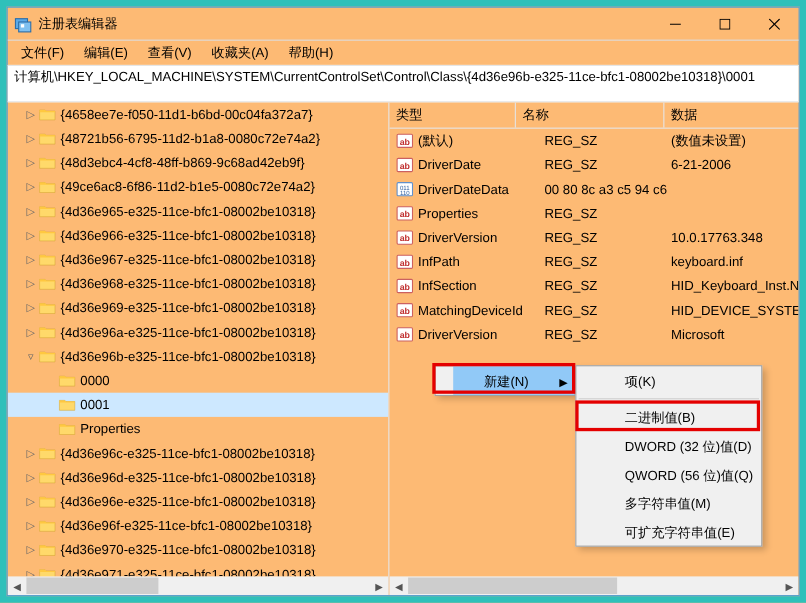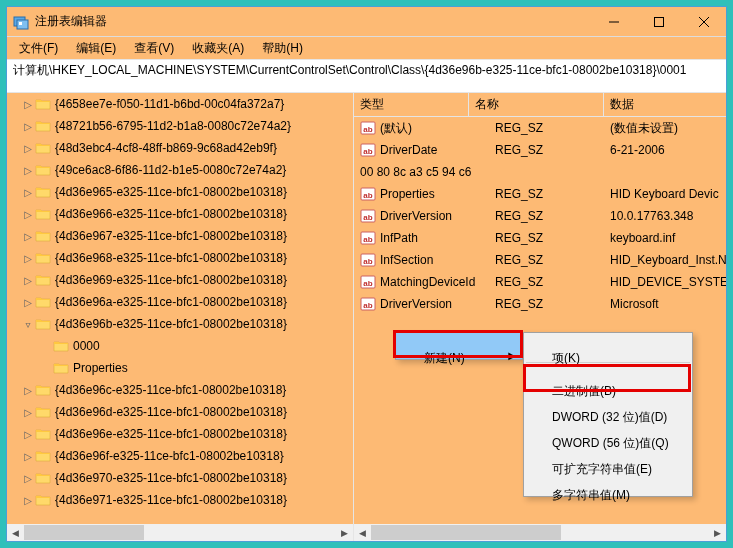--- a/index.html
+++ b/index.html
@@ -25,21 +25,21 @@
 .list-header { display: flex; height: 24px; border-bottom: 1px solid #e5e5e5; font-size: 12px; }
 .list-header-col { padding: 3px 6px; border-right: 1px solid #e5e5e5; }
 .list-body { flex: 1; overflow: hidden; }
 .list-row { display: flex; height: 22px; font-size: 12px; align-items: center; }
 .list-cell { padding: 0 6px; white-space: nowrap; overflow: hidden; }
 .value-icon { width: 16px; height: 16px; margin-right: 4px; flex-shrink: 0; }
 .scrollbar-h { height: 17px; background: #f0f0f0; display: flex; align-items: center; }
 .scrollbar-h .thumb { height: 15px; background: #cdcdcd; }
 .scrollbar-h .arrow { width: 17px; height: 17px; display: flex; align-items: center; justify-content: center; font-size: 9px; color: #555; }
 .context-menu { position: absolute; background: #f0f0f0; border: 1px solid #a0a0a0; box-shadow: 3px 3px 6px rgba(0,0,0,0.2); font-size: 12px; z-index: 10; }
-.context-item { height: 26px; display: flex; padding: 17px 20px 0 28px; position: relative; white-space: nowrap; }
+.context-item { height: 26px; display: flex; align-items: center; padding: 3px 20px 0 28px; position: relative; white-space: nowrap; margin-left: 16px; }
 .context-item.highlight { background: #91c9f7; }
 .context-item .arrow-r { position: absolute; right: 6px; font-size: 10px; }
 .context-sep { height: 1px; background: #d0d0d0; margin: 3px 2px; }
 .red-box { border: 3px solid #e40000; position: absolute; pointer-events: none; z-index: 20; }
 </style>
 </head>
 <body>
 
 <div class="window">
   <div class="titlebar">
@@ -185,20 +185,29 @@
           </div>
           <div class="tree-item">
             <span class="tree-indent" style="width:28px"></span>
             <span class="tree-expander"></span>
             <span class="folder-icon"><svg width="16" height="14" viewBox="0 0 16 14">
                 <path d="M1 3 L1 12 L15 12 L15 4 L7 4 L6 3 Z" fill="#ffd96a" stroke="#d4a733" stroke-width="0.5"></path>
                 <path d="M1 3 L6 3 L7 4 L15 4 L15 5 L1 5 Z" fill="#ffc840"></path>
               </svg></span>
             <span>0000</span>
           </div>
+          <div class="tree-item selected">
+            <span class="tree-indent" style="width:28px"></span>
+            <span class="tree-expander"></span>
+            <span class="folder-icon"><svg width="16" height="14" viewBox="0 0 16 14">
+                <path d="M1 3 L1 12 L15 12 L15 4 L7 4 L6 3 Z" fill="#ffd96a" stroke="#d4a733" stroke-width="0.5"></path>
+                <path d="M1 3 L6 3 L7 4 L15 4 L15 5 L1 5 Z" fill="#ffc840"></path>
+              </svg></span>
+            <span>0001</span>
+          </div>
           <div class="tree-item">
             <span class="tree-indent" style="width:28px"></span>
             <span class="tree-expander"></span>
             <span class="folder-icon"><svg width="16" height="14" viewBox="0 0 16 14">
                 <path d="M1 3 L1 12 L15 12 L15 4 L7 4 L6 3 Z" fill="#ffd96a" stroke="#d4a733" stroke-width="0.5"></path>
                 <path d="M1 3 L6 3 L7 4 L15 4 L15 5 L1 5 Z" fill="#ffc840"></path>
               </svg></span>
             <span>Properties</span>
           </div>
           <div class="tree-item">
@@ -290,32 +299,39 @@
               <span class="value-icon"><svg width="16" height="16" viewBox="0 0 16 16">
                   <rect x="1" y="2" width="14" height="12" rx="1" fill="#fff" stroke="#cc6060"></rect>
                   <text x="8" y="11.5" font-size="8" text-anchor="middle" fill="#c03030" font-weight="bold">ab</text>
                 </svg></span>
               <span>DriverDate</span>
             </div>
             <div class="list-cell" style="width:115px">REG_SZ</div>
             <div class="list-cell" style="flex:1">6-21-2006</div>
           </div>
           <div class="list-row">
+            <div class="list-cell" style="width:135px;display:flex;align-items:center">
+              <span class="value-icon"><svg width="16" height="16" viewBox="0 0 16 16">
+                  <rect x="1" y="2" width="14" height="12" rx="1" fill="#fff" stroke="#6090cc"></rect>
+                  <text x="8" y="9" font-size="5.5" text-anchor="middle" fill="#3060a0">011</text>
+                  <text x="8" y="13.5" font-size="5.5" text-anchor="middle" fill="#3060a0">110</text>
+                </svg></span>
+              <span>DriverDateData</span>
+            </div>
             <div class="list-cell" style="flex:1">00 80 8c a3 c5 94 c6</div>
           </div>
           <div class="list-row">
             <div class="list-cell" style="width:135px;display:flex;align-items:center">
               <span class="value-icon"><svg width="16" height="16" viewBox="0 0 16 16">
                   <rect x="1" y="2" width="14" height="12" rx="1" fill="#fff" stroke="#cc6060"></rect>
                   <text x="8" y="11.5" font-size="8" text-anchor="middle" fill="#c03030" font-weight="bold">ab</text>
                 </svg></span>
               <span>Properties</span>
             </div>
             <div class="list-cell" style="width:115px">REG_SZ</div>
-            <div class="list-cell" style="flex:1">HID Keyboard Devic</div>
           </div>
           <div class="list-row">
             <div class="list-cell" style="width:135px;display:flex;align-items:center">
               <span class="value-icon"><svg width="16" height="16" viewBox="0 0 16 16">
                   <rect x="1" y="2" width="14" height="12" rx="1" fill="#fff" stroke="#cc6060"></rect>
                   <text x="8" y="11.5" font-size="8" text-anchor="middle" fill="#c03030" font-weight="bold">ab</text>
                 </svg></span>
               <span>DriverVersion</span>
             </div>
             <div class="list-cell" style="width:115px">REG_SZ</div>
@@ -390,22 +406,22 @@
     <div class="context-item">
         <span>二进制值(B)</span>
       </div>
     <div class="context-item">
         <span>DWORD (32 位)值(D)</span>
       </div>
     <div class="context-item">
         <span>QWORD (56 位)值(Q)</span>
       </div>
     <div class="context-item">
+        <span>多字符串值(M)</span>
+      </div>
+    <div class="context-item">
         <span>可扩充字符串值(E)</span>
-      </div>
-    <div class="context-item">
-        <span>多字符串值(M)</span>
       </div>
   </div>
 
   <div class="red-box" style="left:386px; top:323px; width:130px; height:28px;"></div>
   <div class="red-box" style="left:516px; top:357px; width:168px; height:28px;"></div>
 </div>
 
 </body></html>

